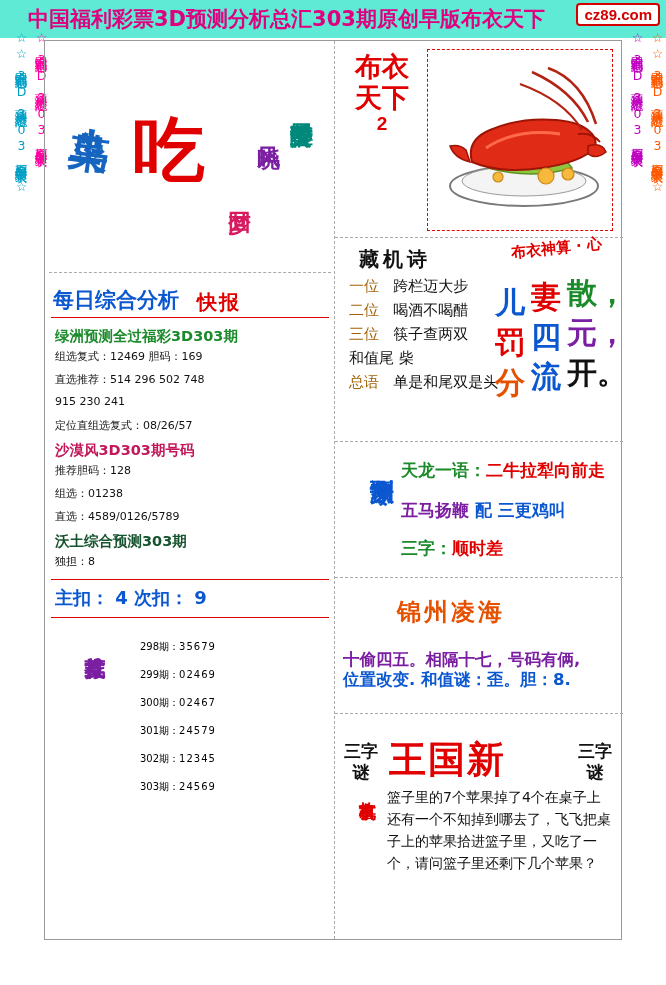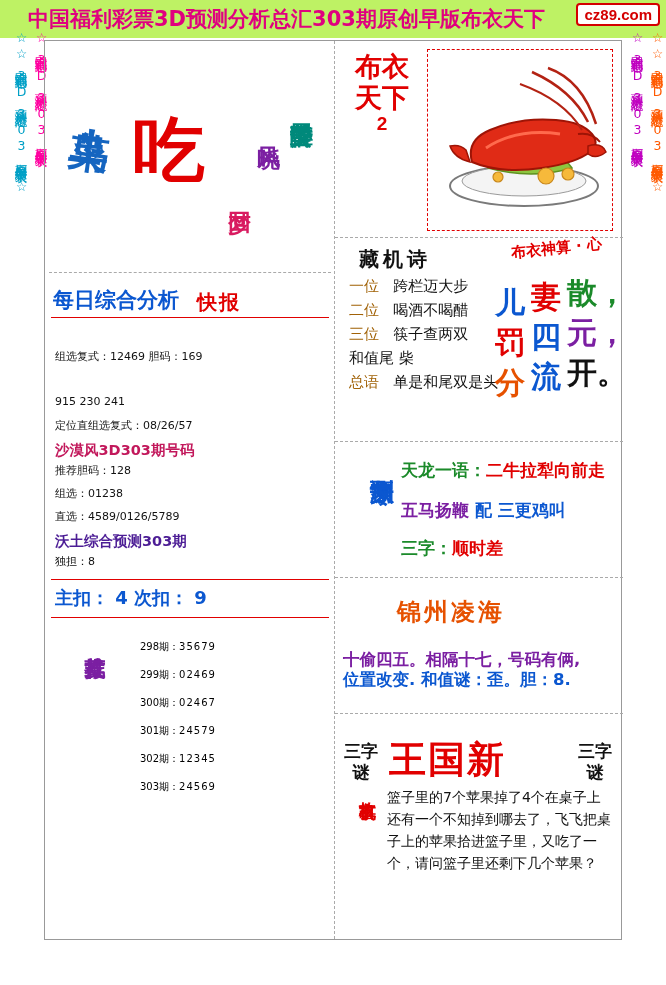--- a/index.html
+++ b/index.html
@@ -12,21 +12,21 @@
     overflow: hidden;
   }
   .page {
     position: relative;
     width: 666px; height: 985px;
     background: #fff;
   }
   
   .topbar {
     position:absolute; left:0; top:0; width:666px; height:38px;
-    background:#bef264;
+    background:#5eead4;
   }
   .topbar-title {
     position:absolute; left:28px; top:5px; width:600px;
     font-size:21px; font-weight:bold; color:#e0007f;
     letter-spacing:0px; white-space:nowrap;
     font-family:"DejaVu Sans", sans-serif;
   }
   .logo {
     position:absolute; right:6px; top:3px;
     border:2px solid #d40000; border-radius:4px;
@@ -75,21 +75,21 @@
   }
   .sec-title-red {
     position:absolute; left:152px; top:248px; font-size:20px; font-weight:bold; color:#e10000;
     font-family:"DejaVu Sans",sans-serif; letter-spacing:2px;
   }
   .rule { position:absolute; left:6px; width:278px; border-top:1px solid #e10000; }
 
   .grp { position:absolute; left:10px; font-size:11px; color:#111; font-family:"DejaVu Sans",sans-serif; }
   .grp-head { color:#1b8a2a; font-weight:bold; font-size:14.5px;}
   .grp-head2 { color:#c2185b; font-weight:bold; font-size:14.5px;}
-  .grp-head3 { color:#4c1d95; font-weight:bold; font-size:14.5px;}
+  .grp-head3 { color:#14532d; font-weight:bold; font-size:14.5px;}
 
   .mainline {
     position:absolute; left:10px; top:516px; font-size:18px; font-weight:bold; color:#0b57d0;
     font-family:"DejaVu Sans",sans-serif;
   }
   .fushi {
     position:absolute; left:18px; top:570px; width:46px;
     font-size:21px; font-weight:bold; color:#7b1fa2; line-height:28px;
     writing-mode:vertical-rl; text-orientation:upright;
     font-family:"DejaVu Sans",sans-serif;
@@ -171,22 +171,26 @@
         <div class="eat-big">吃</div>
         <div class="eat-r1">晓风</div>
         <div class="eat-r2">醉墨黄昏</div>
         <div class="eat-r3">梦回</div>
       </div>
 
       <div class="sec-title">每日综合分析</div>
       <div class="sec-title-red">快报</div>
       <div class="rule" style="top:276px;"></div>
 
+      <div class="grp grp-head" style="top:286px;">绿洲预测全过福彩3D303期</div>
       <div class="grp" style="top:308px;">
         <span>组选复式：</span><span>12469  胆码：169</span>
+      </div>
+      <div class="grp" style="top:331px;">
+        <span>直选推荐：</span><span>514 296 502 748</span>
       </div>
       <div class="grp" style="top:354px;">
         <span>915 230 241</span>
       </div>
       <div class="grp" style="top:377px;">
         <span>定位直组选复式：</span><span>08/26/57</span>
       </div>
 
       <div class="grp grp-head2" style="top:400px;">沙漠风3D303期号码</div>
       <div class="grp" style="top:422px;">

